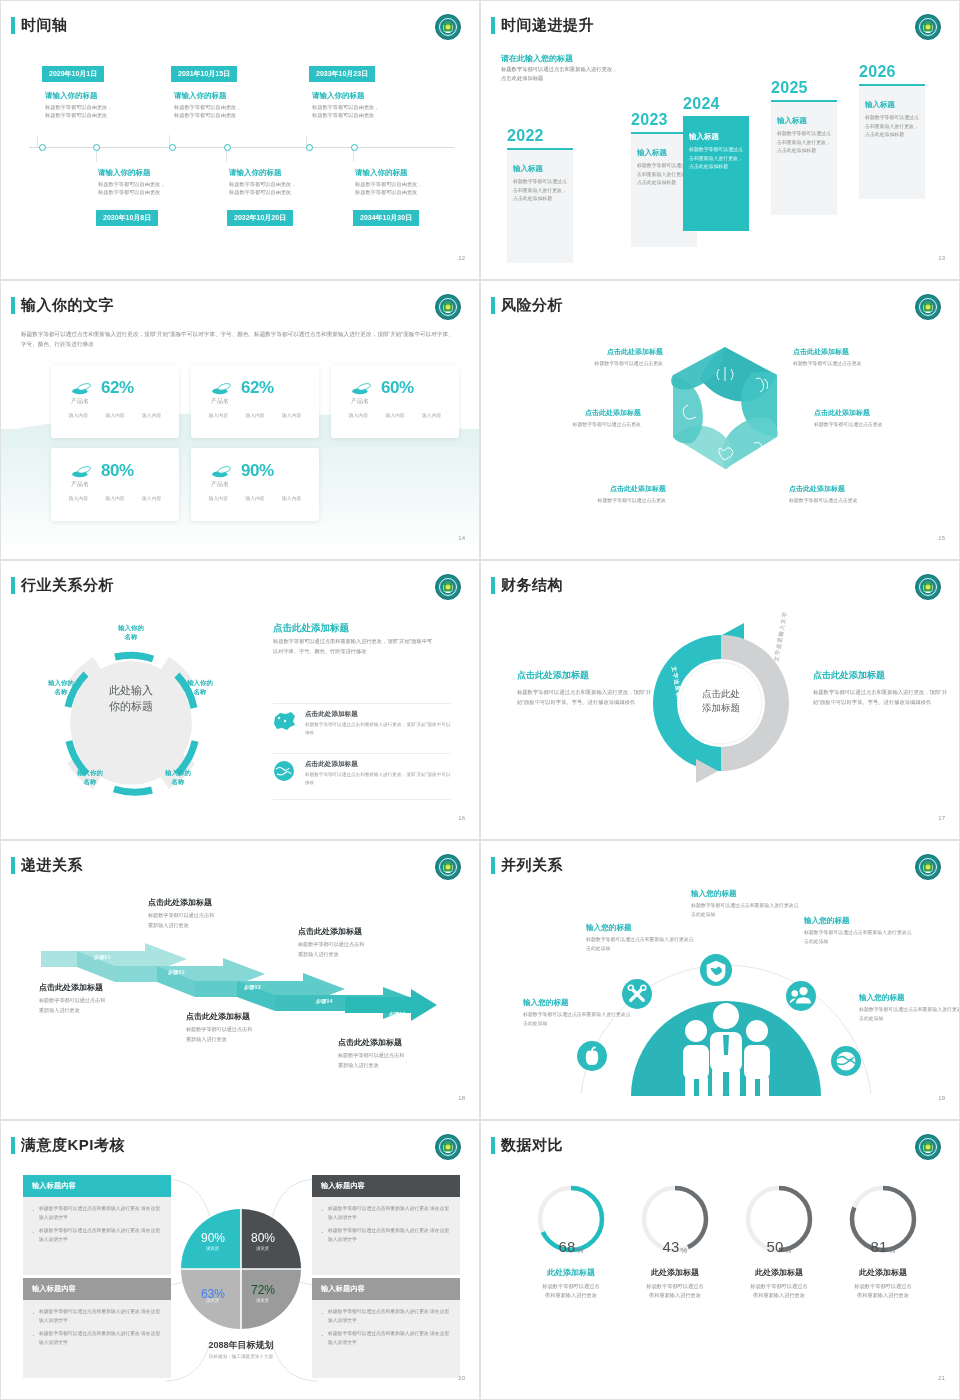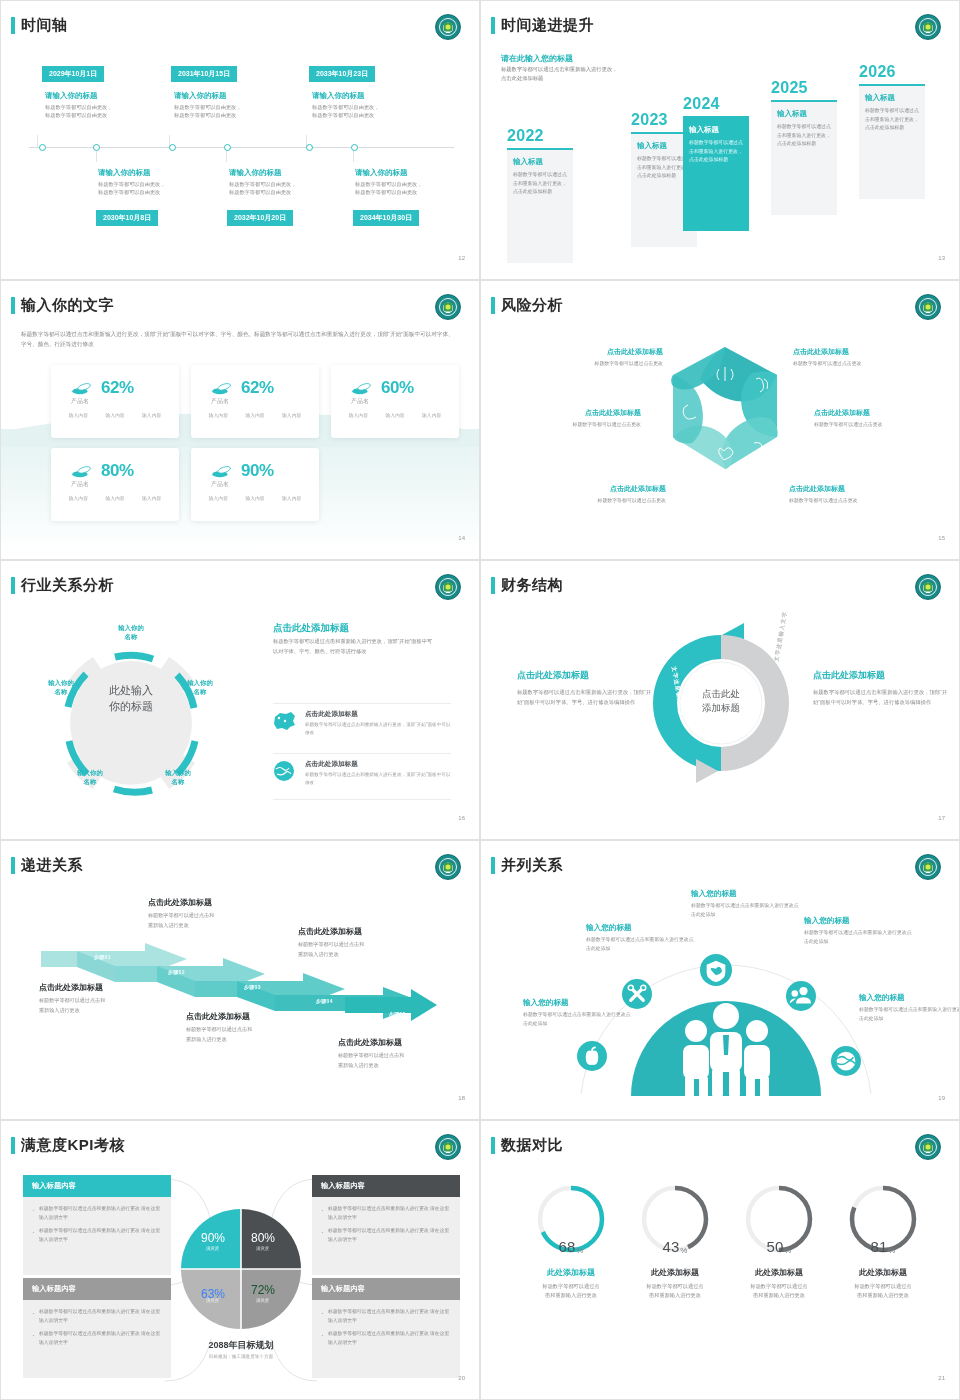--- a/index.html
+++ b/index.html
@@ -30,21 +30,21 @@
   .tl-date { position:absolute; background:#2cc0c4; color:#fff; font-size:7px; font-weight:bold; padding:3px 7px; white-space:nowrap; }
   .tl-t { position:absolute; font-size:7.5px; font-weight:bold; color:#25b7bb; white-space:nowrap; }
   .tl-d { position:absolute; font-size:5.2px; color:#8d8d8d; line-height:1.6; white-space:nowrap; }
   .tl-stem { position:absolute; width:1px; background:#e2e4e6; }
 
   
   .yr-lead-t { position:absolute; left:20px; top:52px; font-size:8px; font-weight:bold; color:#25b7bb; }
   .yr-lead-d { position:absolute; left:20px; top:64px; width:118px; font-size:5.3px; color:#808080; line-height:1.7; }
   .yr-col { position:absolute; width:66px; }
   .yr-num { font-size:16px; font-weight:bold; color:#2cc0c4; margin-bottom:3px; letter-spacing:.3px; }
-  .yr-card { background:#f3f4f5; border-top:2px solid #2cc0c4; padding:7px 6px 9px 6px; }
+  .yr-card { background:#f3f4f5; border-top:2px solid #2cc0c4; padding:14px 6px 9px 6px; }
   .yr-card.active { background:#28bfc1; border-top-color:#28bfc1; }
   .yr-h { font-size:7.5px; font-weight:bold; color:#25b7bb; margin-bottom:4px; }
   .yr-card.active .yr-h { color:#fff; }
   .yr-b { font-size:4.9px; color:#8b8b8b; line-height:1.75; }
   .yr-card.active .yr-b { color:#eafafa; }
 
   
   .s14-lead { position:absolute; left:20px; top:48px; width:438px; font-size:5.6px; color:#858585; line-height:1.85; }
   .s14-wave { position:absolute; left:0; right:0; top:148px; bottom:0;
      background:linear-gradient(180deg,#e4f3f2 0%, #eef8f7 45%, #ffffff 100%); }

